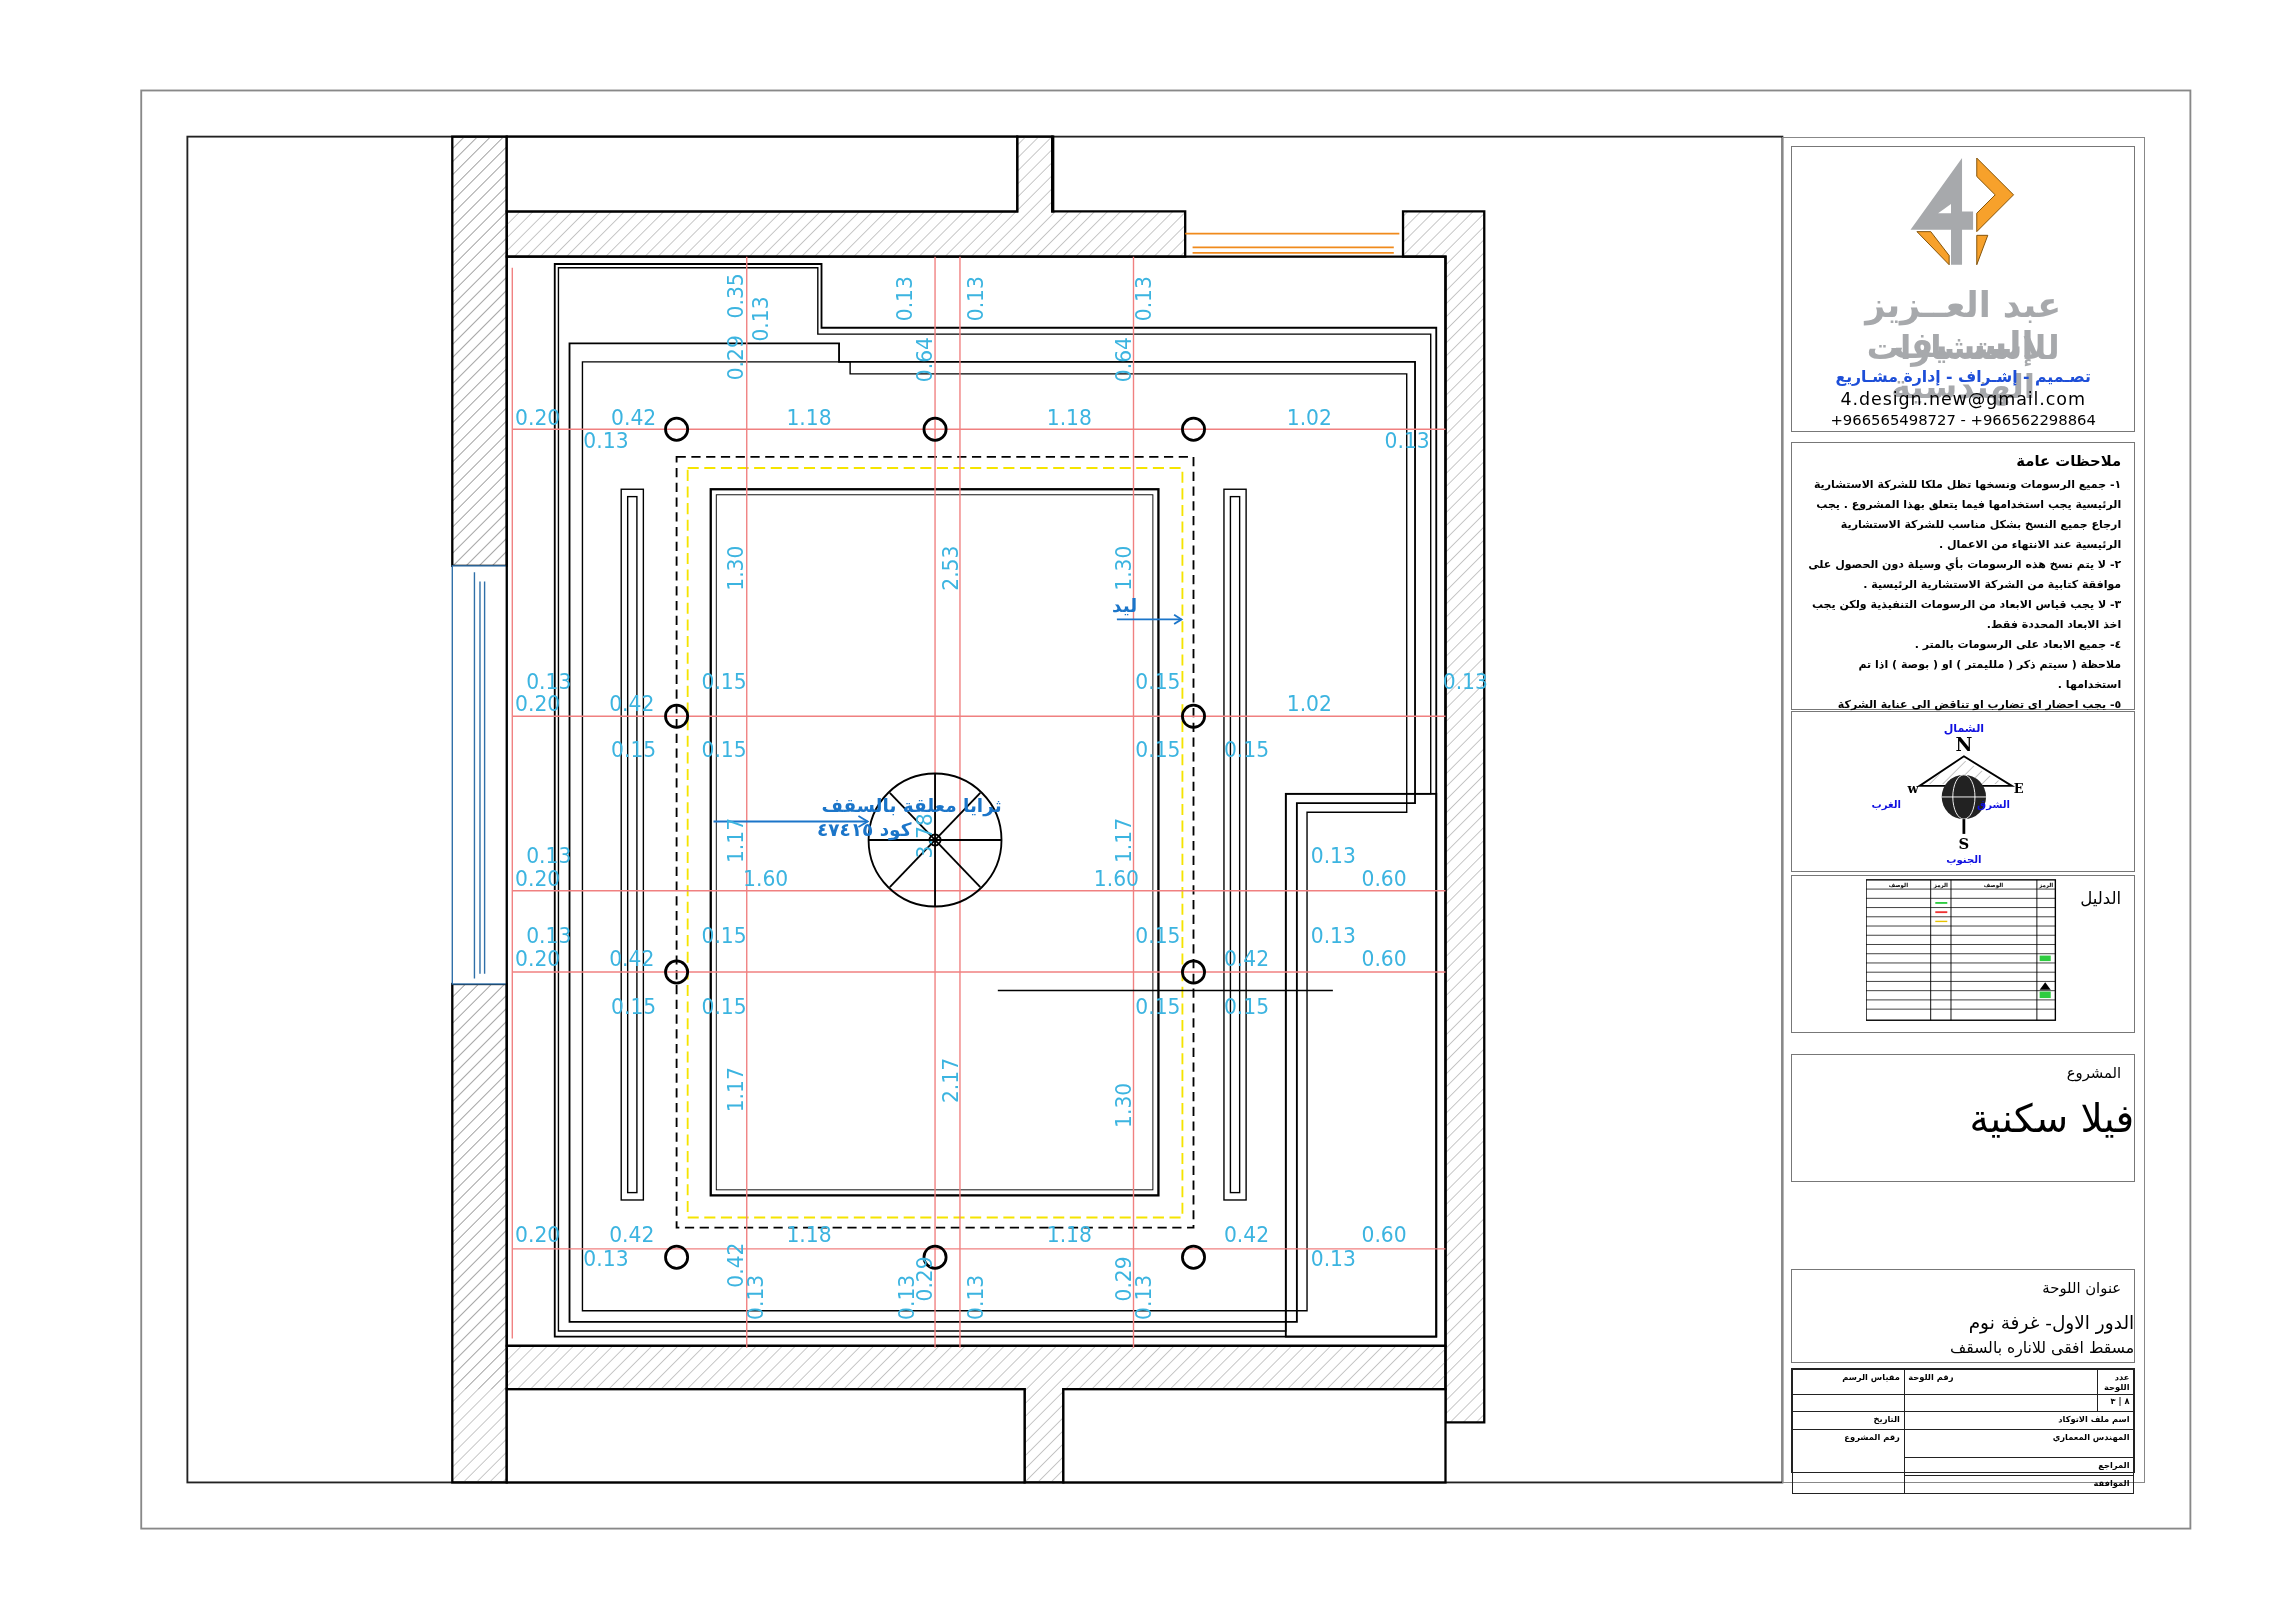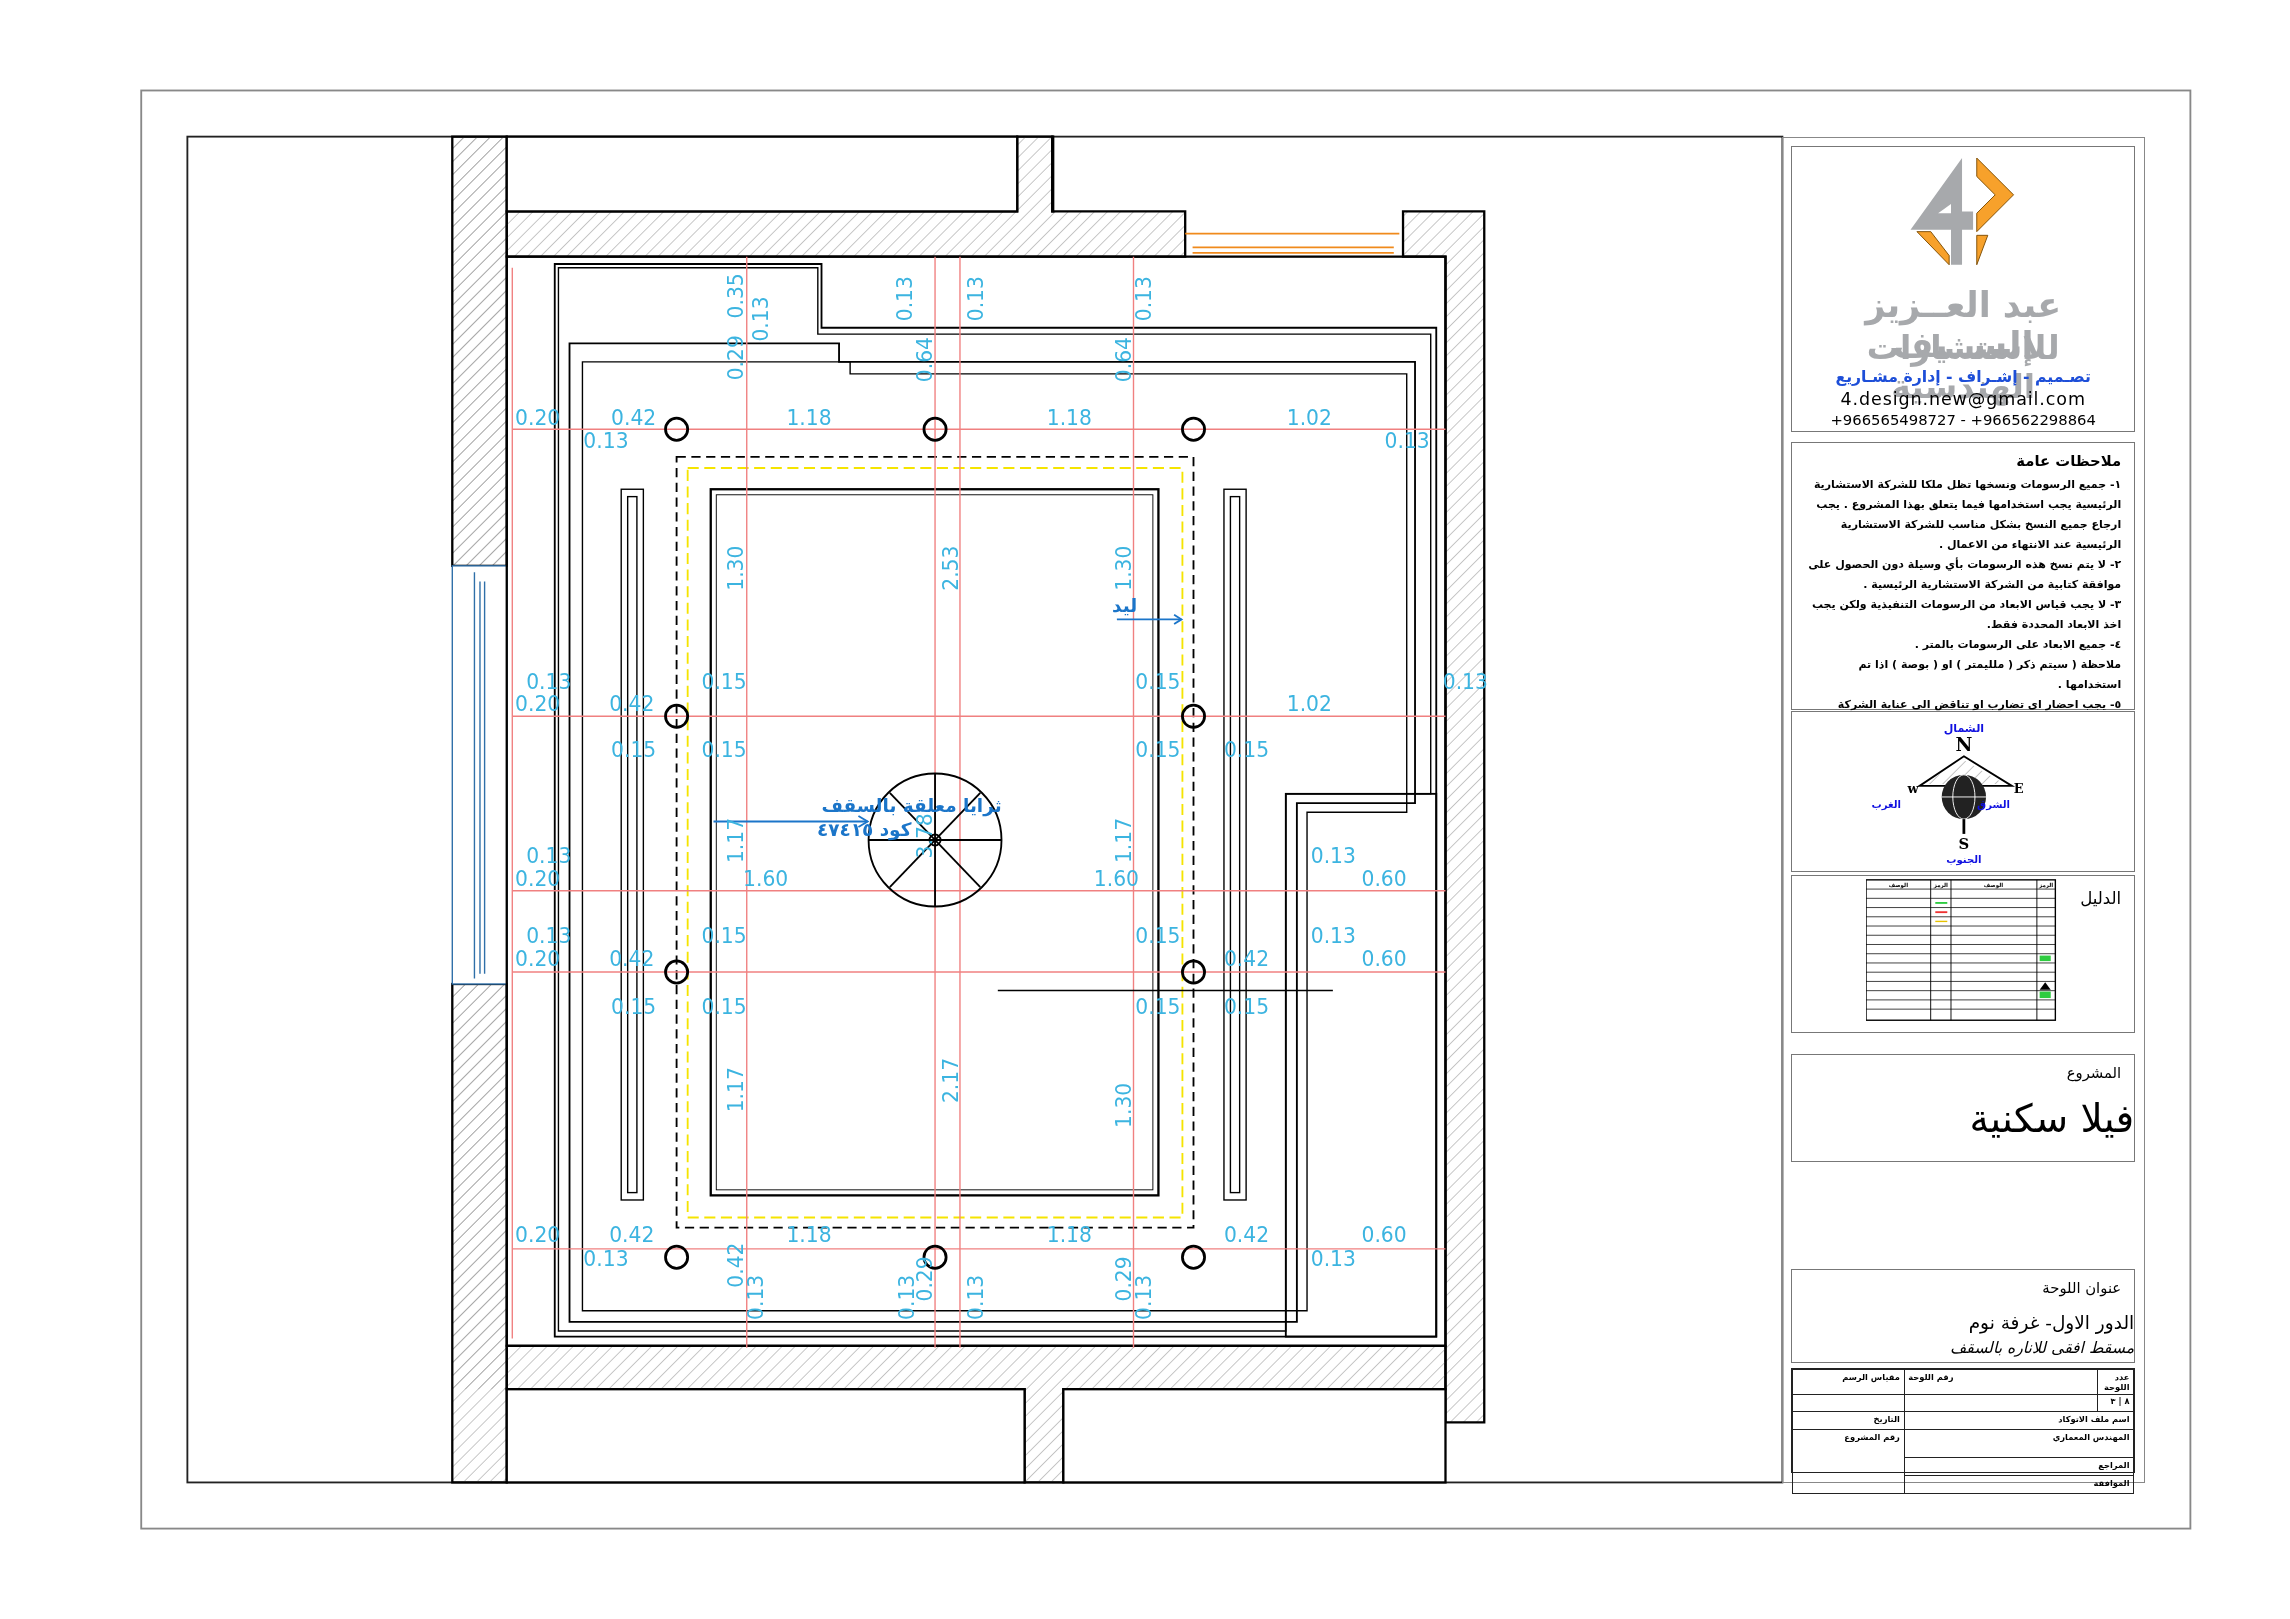--- a/index.html
+++ b/index.html
@@ -6,21 +6,21 @@
   body{width:2291px;height:1620px;position:relative;overflow:hidden;font-family:"DejaVu Sans",sans-serif;}
   svg{position:absolute;left:0;top:0;}
   .dim{font-family:"DejaVu Sans",sans-serif;font-size:22px;fill:#3cb4e0;}
   .ar{direction:rtl;unicode-bidi:plaintext;}
   #title-block{position:absolute;left:1782px;top:137px;width:363px;height:1346px;}
   .tb-cell{position:absolute;box-sizing:border-box;border:1.8px solid #777;background:#fff;}
   .logo-box{left:9.2px;top:9.2px;width:344px;height:286px;}
   .notes-box{left:9.2px;top:305px;width:344px;height:268px;direction:rtl;padding:9.2px 13px;}
   .compass-box{left:9.2px;top:574px;width:344px;height:161px;}
   .legend-box{left:9.2px;top:738px;width:344px;height:158px;}
-  .project-box{left:9.2px;top:917px;width:344px;height:108px;}
+  .project-box{left:9.2px;top:917px;width:344px;height:128px;}
   .owner-box{left:9.2px;top:1039px;width:344px;height:87px;}
   .sheet-box{left:9.2px;top:1132px;width:344px;height:94px;}
   .info-box{left:9.2px;top:1231px;width:344px;height:105px;border-color:#222;}
   .cap{position:absolute;right:13px;font-size:14.8px;direction:rtl;}
   .big{position:absolute;left:0;right:0;direction:rtl;}
   .notes-title{font-size:14.8px;font-weight:bold;margin-bottom:5.5px;}
   .note{font-size:11px;font-weight:bold;line-height:20px;}
   .logo-line1{position:absolute;left:0;right:0;top:138px;text-align:center;font-size:35px;font-weight:bold;color:#a7a9ac;direction:rtl;letter-spacing:1.8px;}
   .logo-line2{position:absolute;left:0;right:0;top:181px;text-align:center;font-size:33px;font-weight:bold;color:#a7a9ac;direction:rtl;}
   .logo-line3{position:absolute;left:0;right:0;top:220px;text-align:center;font-size:15.7px;font-weight:bold;color:#1d4ed8;direction:rtl;}
@@ -321,21 +321,21 @@
 
   <div class="tb-cell project-box">
     <div class="cap" style="top:9.2px;">المشروع</div>
     <div class="big" style="top:41px;font-size:39px;">فيلا سكنية</div>
   </div>
 
 
   <div class="tb-cell sheet-box">
     <div class="cap" style="top:9.2px;">عنوان اللوحة</div>
     <div class="big" style="top:42px;font-size:18.5px;">الدور الاول- غرفة نوم</div>
-    <div class="big" style="top:68px;font-size:15.7px;font-style:italic;">مسقط افقى للاناره بالسقف</div>
+    <div class="big" style="top:68px;font-size:15.7px;">مسقط افقى للاناره بالسقف</div>
   </div>
 
   <div class="tb-cell info-box">
     <table class="info">
       <tbody>
           <tr>
         <td style="width:28px;">عدد اللوحة</td>
         <td style="text-align:left;">رقم اللوحة</td>
         <td style="width:103px;">مقياس الرسم</td>
       </tr>

